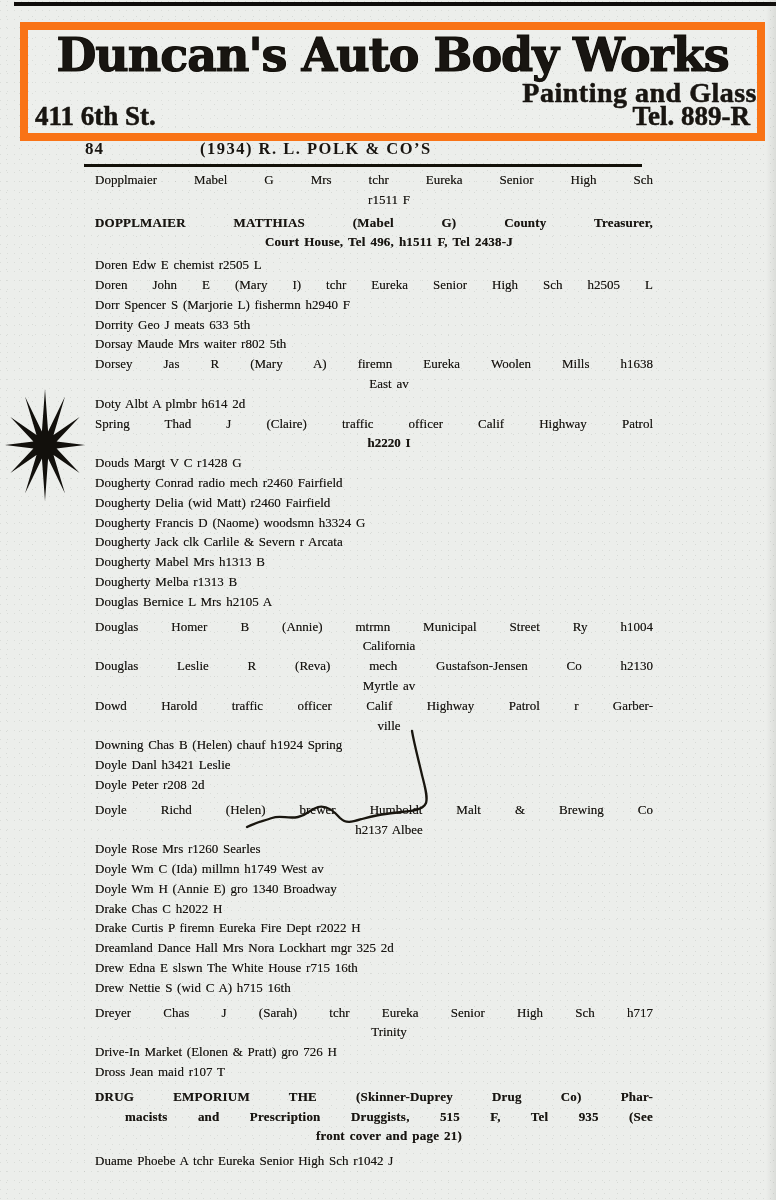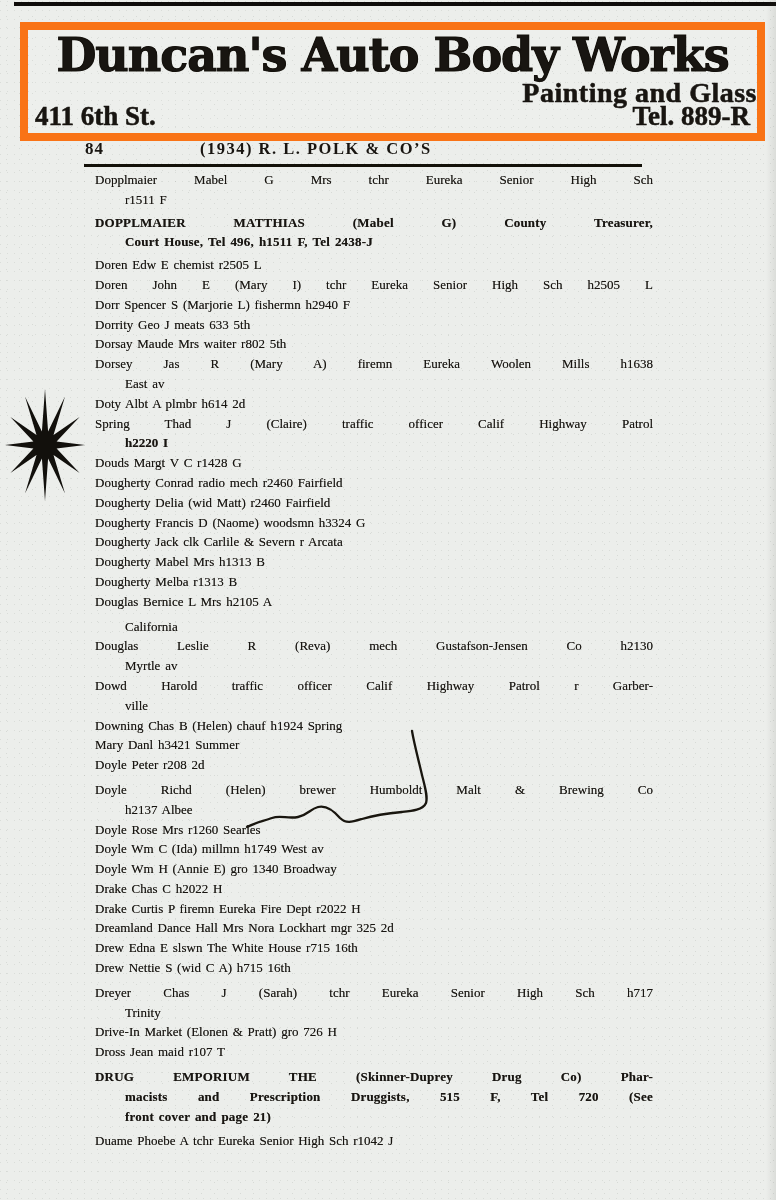--- a/index.html
+++ b/index.html
@@ -41,21 +41,21 @@
   
   .entries{
     position:absolute;left:95px;top:170px;width:558px;
     font-size:13px;line-height:19.8px;word-spacing:1.5px;
     text-shadow:0 0 .5px rgba(24,21,17,.55);
   }
   .entry{margin:0;}
   .entry.bold-entry{font-weight:bold;margin-top:3px;margin-bottom:3px;letter-spacing:.2px;}
   .entry.spaced{margin-top:5px;}
   .line{white-space:normal;}
-  .line.indent{padding-left:30px;}
+  .line.indent{padding-left:30px;text-align:center;}
   .line.justify{text-align:justify;text-align-last:justify;}
   .line.b{font-weight:bold;}
   
   .star-svg{position:absolute;left:3px;top:388px;z-index:3;pointer-events:none;}
   .squiggle-svg{position:absolute;left:240px;top:723px;z-index:3;pointer-events:none;}
   .right-shade{position:absolute;right:0;top:0;width:10px;height:1200px;
     background:linear-gradient(to right, rgba(0,0,0,0), rgba(70,70,65,.10));}
 </style>
 </head>
 <body>
@@ -129,35 +129,36 @@
     <div class="entry">
       <div class="line">Dougherty Mabel Mrs h1313 B</div>
     </div>
     <div class="entry">
       <div class="line">Dougherty Melba r1313 B</div>
     </div>
     <div class="entry">
       <div class="line">Douglas Bernice L Mrs h2105 A</div>
     </div>
     <div class="entry spaced">
+      <div class="line justify">Douglas Homer B (Annie) mtrmn Municipal Street Ry h1004</div>
       <div class="line indent">California</div>
     </div>
     <div class="entry">
       <div class="line justify">Douglas Leslie R (Reva) mech Gustafson-Jensen Co h2130</div>
       <div class="line indent">Myrtle av</div>
     </div>
     <div class="entry">
       <div class="line justify">Dowd Harold traffic officer Calif Highway Patrol r Garber-</div>
       <div class="line indent">ville</div>
     </div>
     <div class="entry">
       <div class="line">Downing Chas B (Helen) chauf h1924 Spring</div>
     </div>
     <div class="entry">
-      <div class="line">Mary Danl h3421 Summer</div>
+      <div class="line">Doyle Danl h3421 Leslie</div>
     </div>
     <div class="entry">
       <div class="line">Doyle Peter r208 2d</div>
     </div>
     <div class="entry spaced">
       <div class="line justify">Doyle Richd (Helen) brewer Humboldt Malt &amp; Brewing Co</div>
       <div class="line indent">h2137 Albee</div>
     </div>
     <div class="entry">
       <div class="line">Doyle Rose Mrs r1260 Searles</div>
@@ -188,21 +189,21 @@
       <div class="line indent">Trinity</div>
     </div>
     <div class="entry">
       <div class="line">Drive-In Market (Elonen &amp; Pratt) gro 726 H</div>
     </div>
     <div class="entry">
       <div class="line">Dross Jean maid r107 T</div>
     </div>
     <div class="entry bold-entry spaced">
       <div class="line justify">DRUG EMPORIUM THE (Skinner-Duprey Drug Co) Phar-</div>
-      <div class="line indent justify">macists and Prescription Druggists, 515 F, Tel 720 (See</div>
+      <div class="line indent justify">macists and Prescription Druggists, 515 F, Tel 935 (See</div>
       <div class="line indent">front cover and page 21)</div>
     </div>
     <div class="entry spaced">
       <div class="line">Duame Phoebe A tchr Eureka Senior High Sch r1042 J</div>
     </div>
   </div>
 
 <svg class="star-svg" width="85" height="118" viewBox="0 0 85 118">
   <polygon fill="#12100c" points="
     42,1 45.1,43.5 62,8.5 50.5,47.1 76.6,29 53.6,53.4 82,57 53.6,60.6

